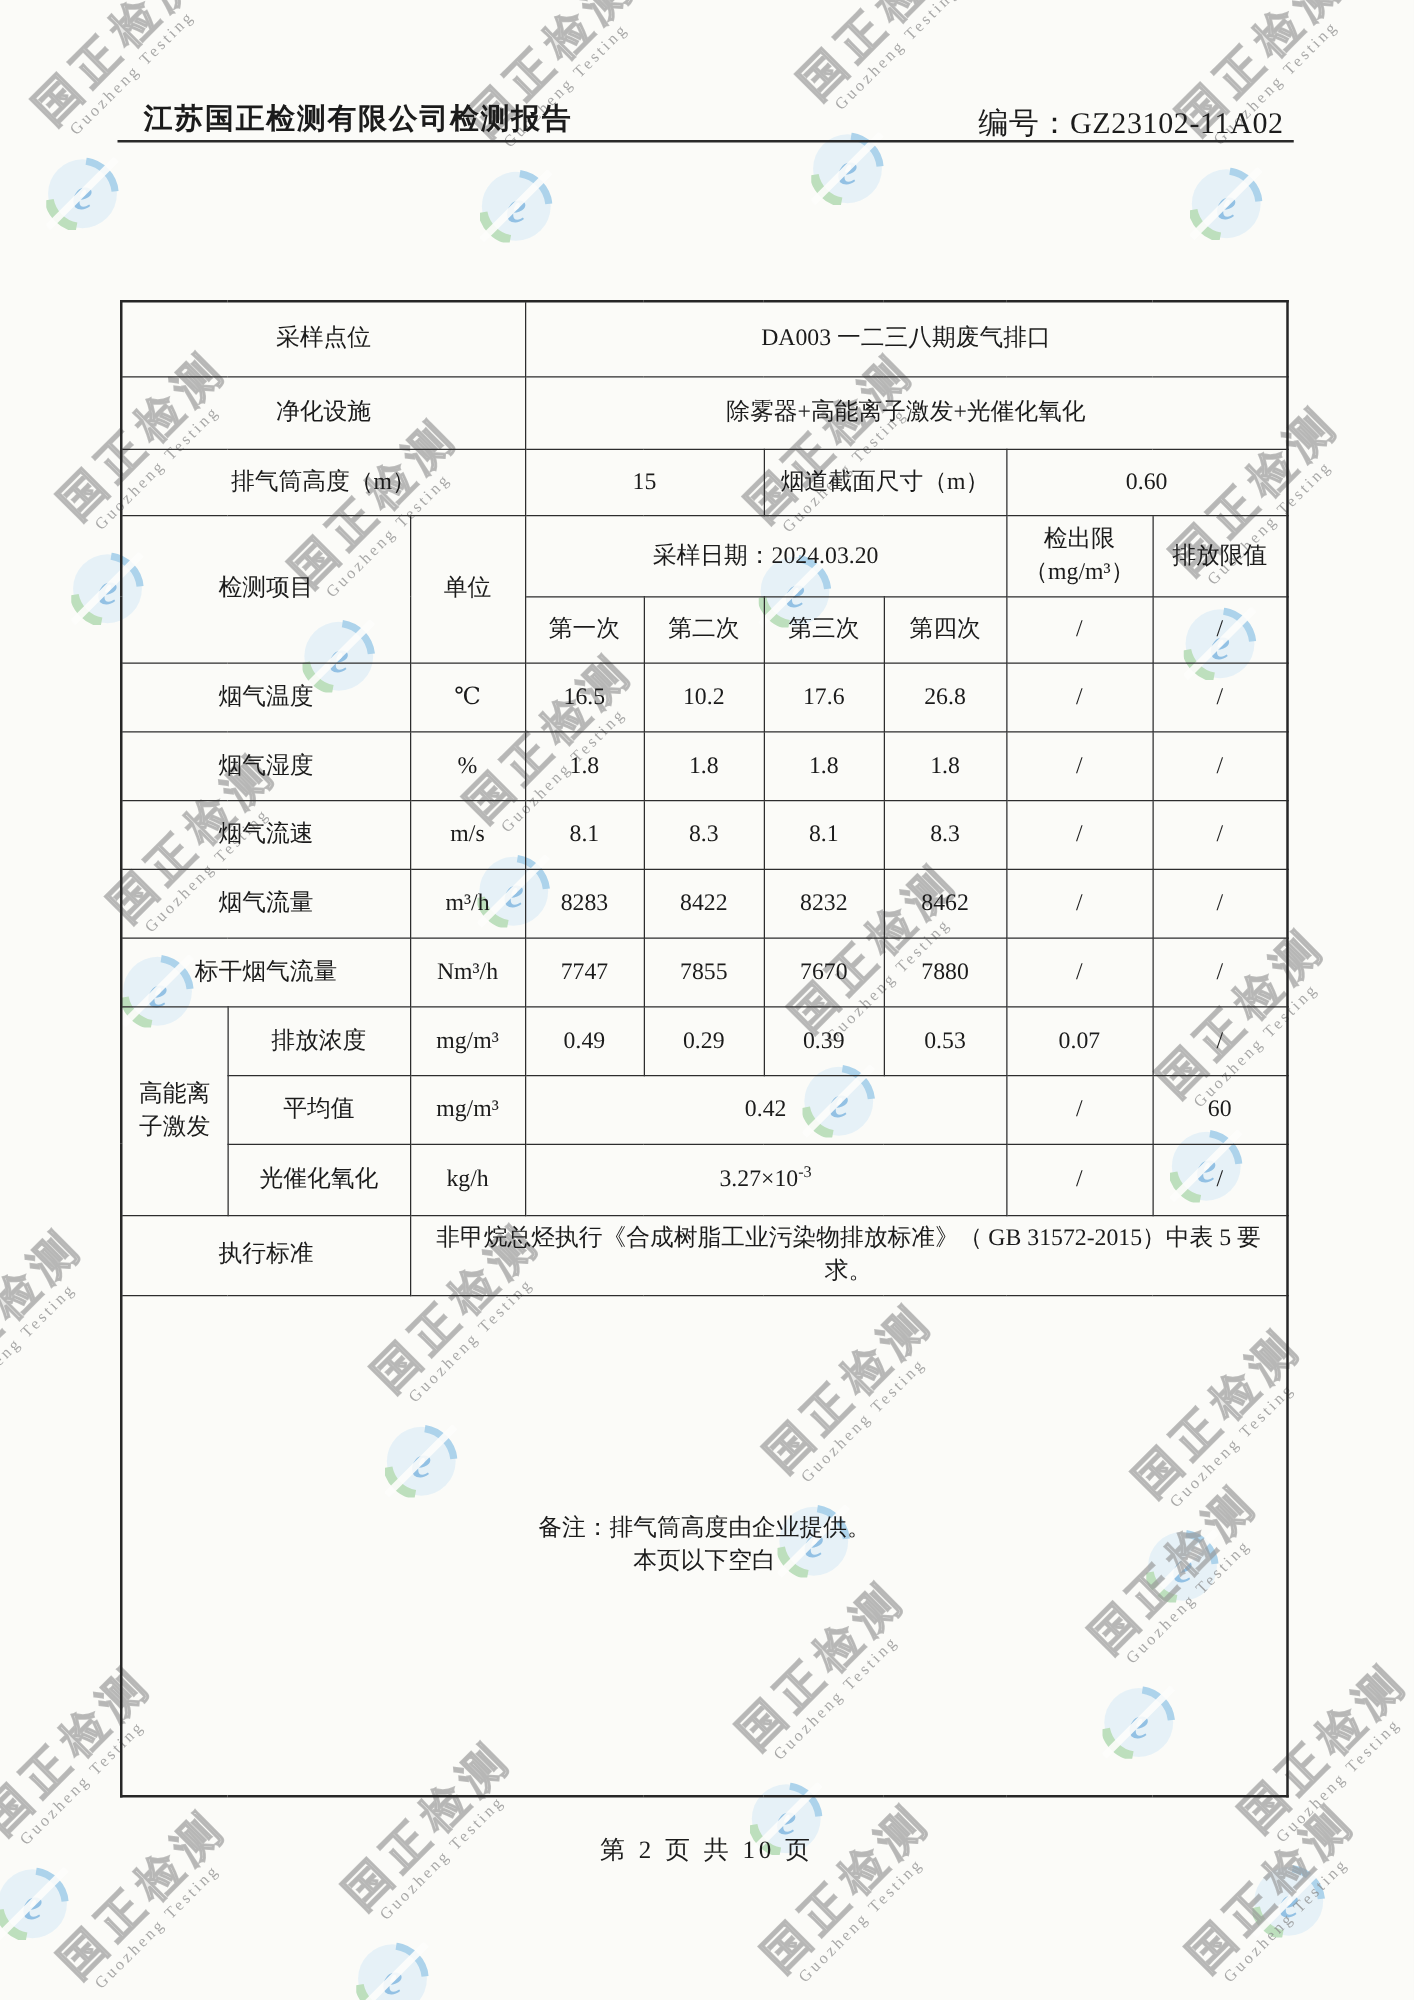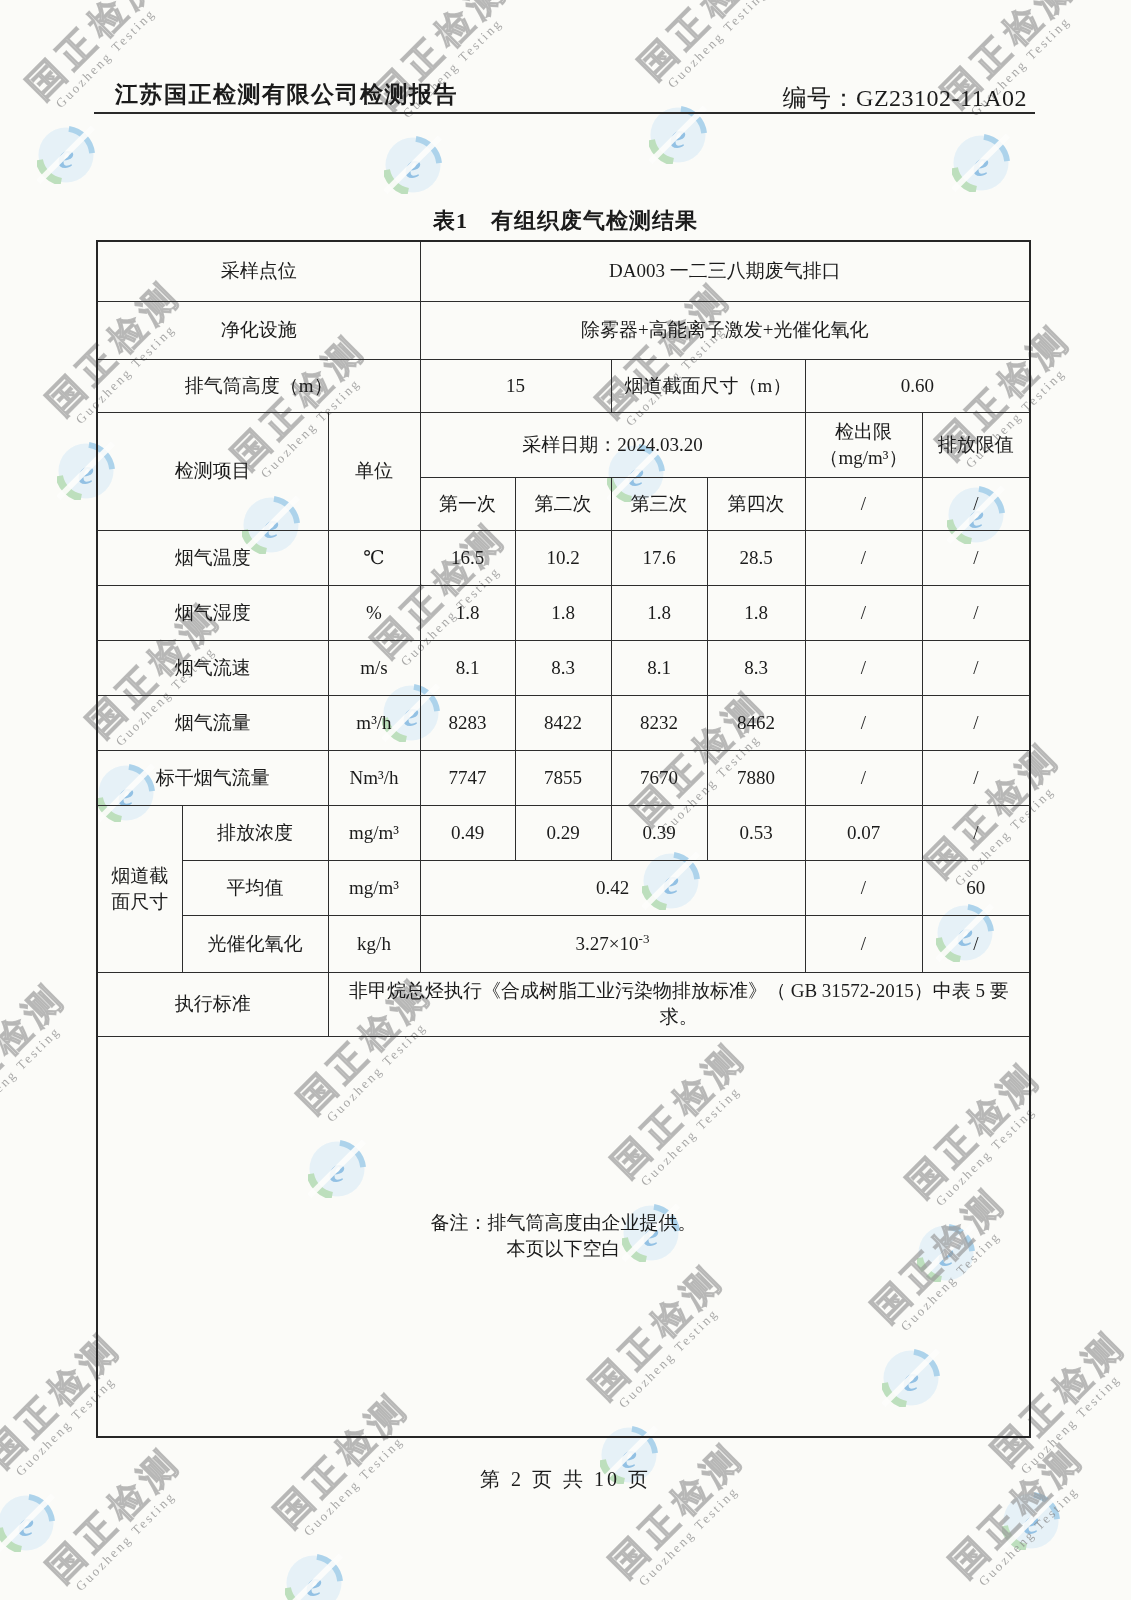--- a/index.html
+++ b/index.html
@@ -378,21 +378,20 @@
       <div class="wm-en">Guozheng Testing</div>
     </div>
   </div>
     </div>
 
   <div class="content">
     <div class="hdr-left">江苏国正检测有限公司检测报告</div>
     <div class="hdr-right">编号：GZ23102-11A02</div>
     <div class="hdr-rule"></div>
 
-    <div class="table-title">表1　有组织废气检测结果</div>
 
     <table class="report">
       <colgroup>
         <col style="width:85px">
           <col style="width:146px">
           <col style="width:92px">
         <col style="width:95px">
           <col style="width:96px">
           <col style="width:96px">
         <col style="width:98px">
@@ -432,21 +431,21 @@
           <td>/</td>
           <td>/</td>
         </tr>
 
         <tr class="rh55">
           <td colspan="2">烟气温度</td>
           <td>℃</td>
           <td>16.5</td>
           <td>10.2</td>
           <td>17.6</td>
-          <td>28.5</td>
+          <td>26.8</td>
           <td>/</td>
           <td>/</td>
         </tr>
         <tr class="rh55">
           <td colspan="2">烟气湿度</td>
           <td>%</td>
           <td>1.8</td>
           <td>1.8</td>
           <td>1.8</td>
           <td>1.8</td>
@@ -478,21 +477,21 @@
           <td>Nm³/h</td>
           <td>7747</td>
           <td>7855</td>
           <td>7670</td>
           <td>7880</td>
           <td>/</td>
           <td>/</td>
         </tr>
 
         <tr class="rh55">
-          <td rowspan="3" class="group">烟道截面尺寸</td>
+          <td rowspan="3" class="group">高能离子激发</td>
           <td>排放浓度</td>
           <td>mg/m³</td>
           <td>0.49</td>
           <td>0.29</td>
           <td>0.39</td>
           <td>0.53</td>
           <td>0.07</td>
           <td>/</td>
         </tr>
         <tr class="rh55">

